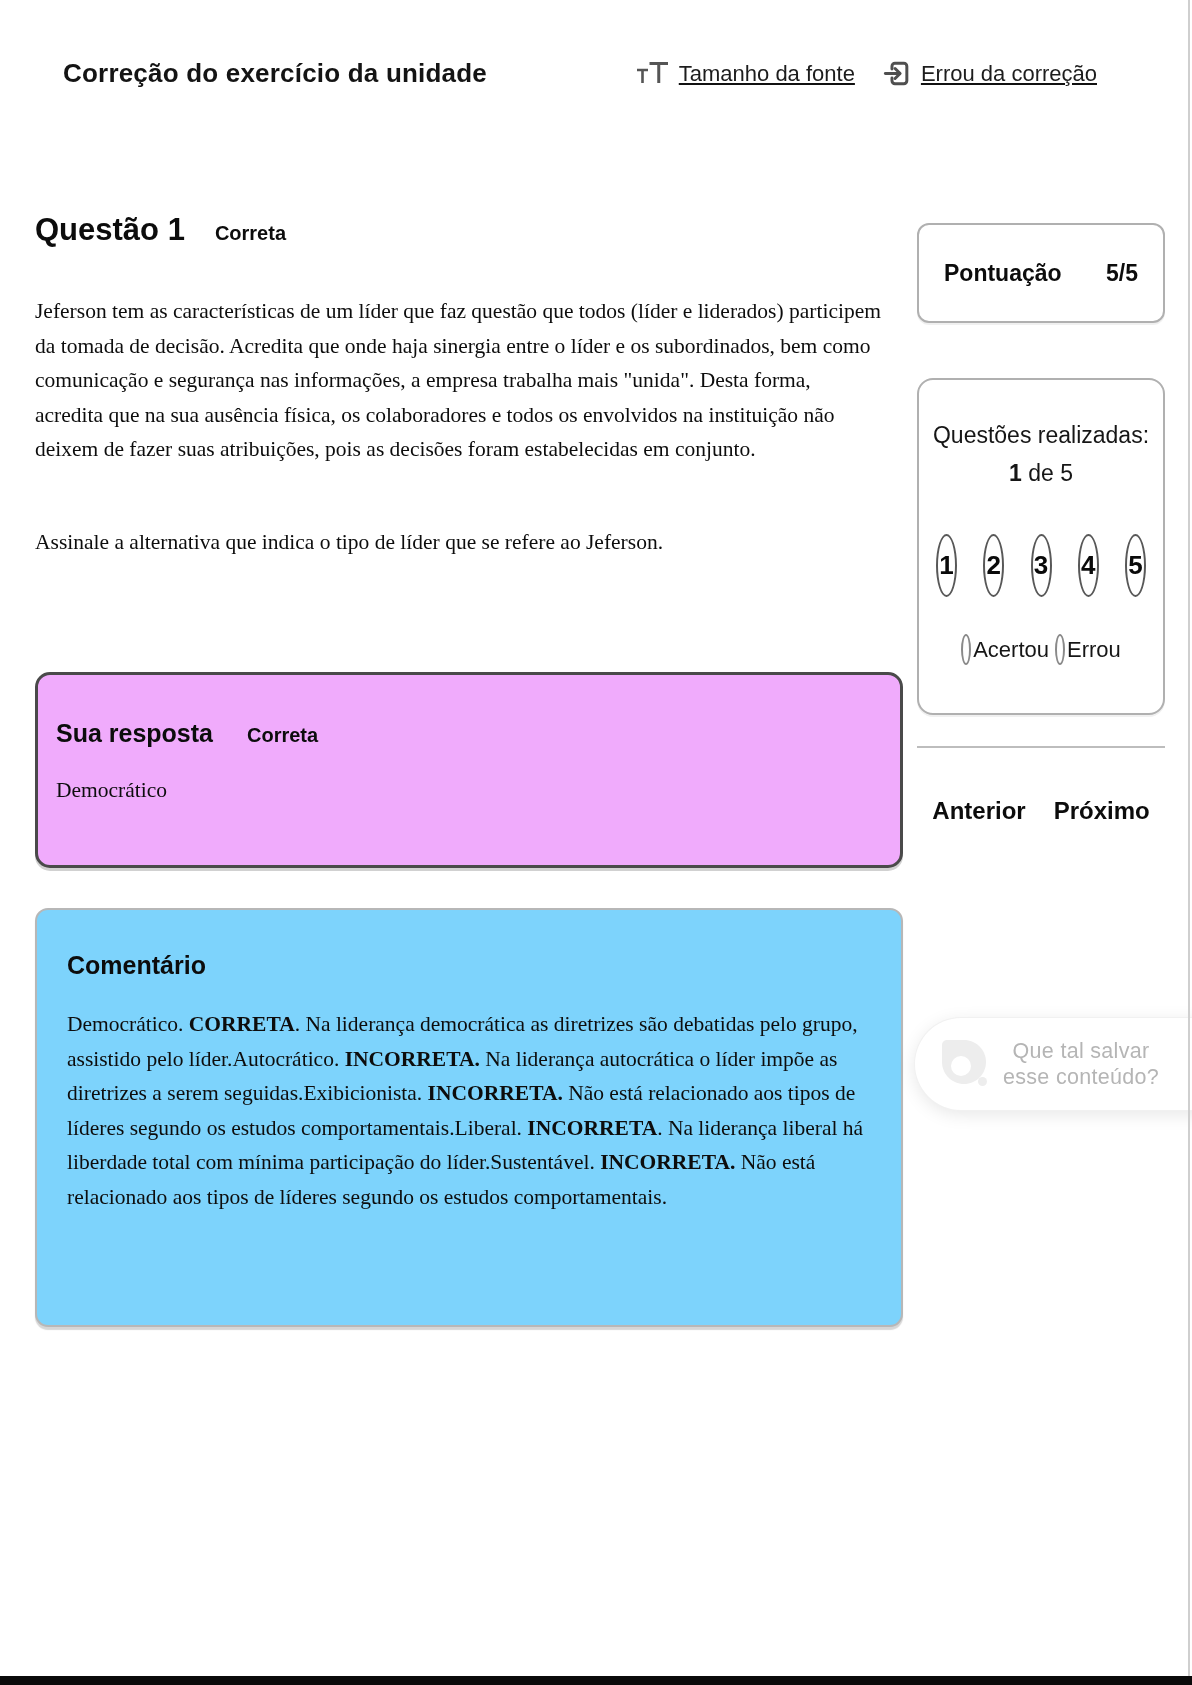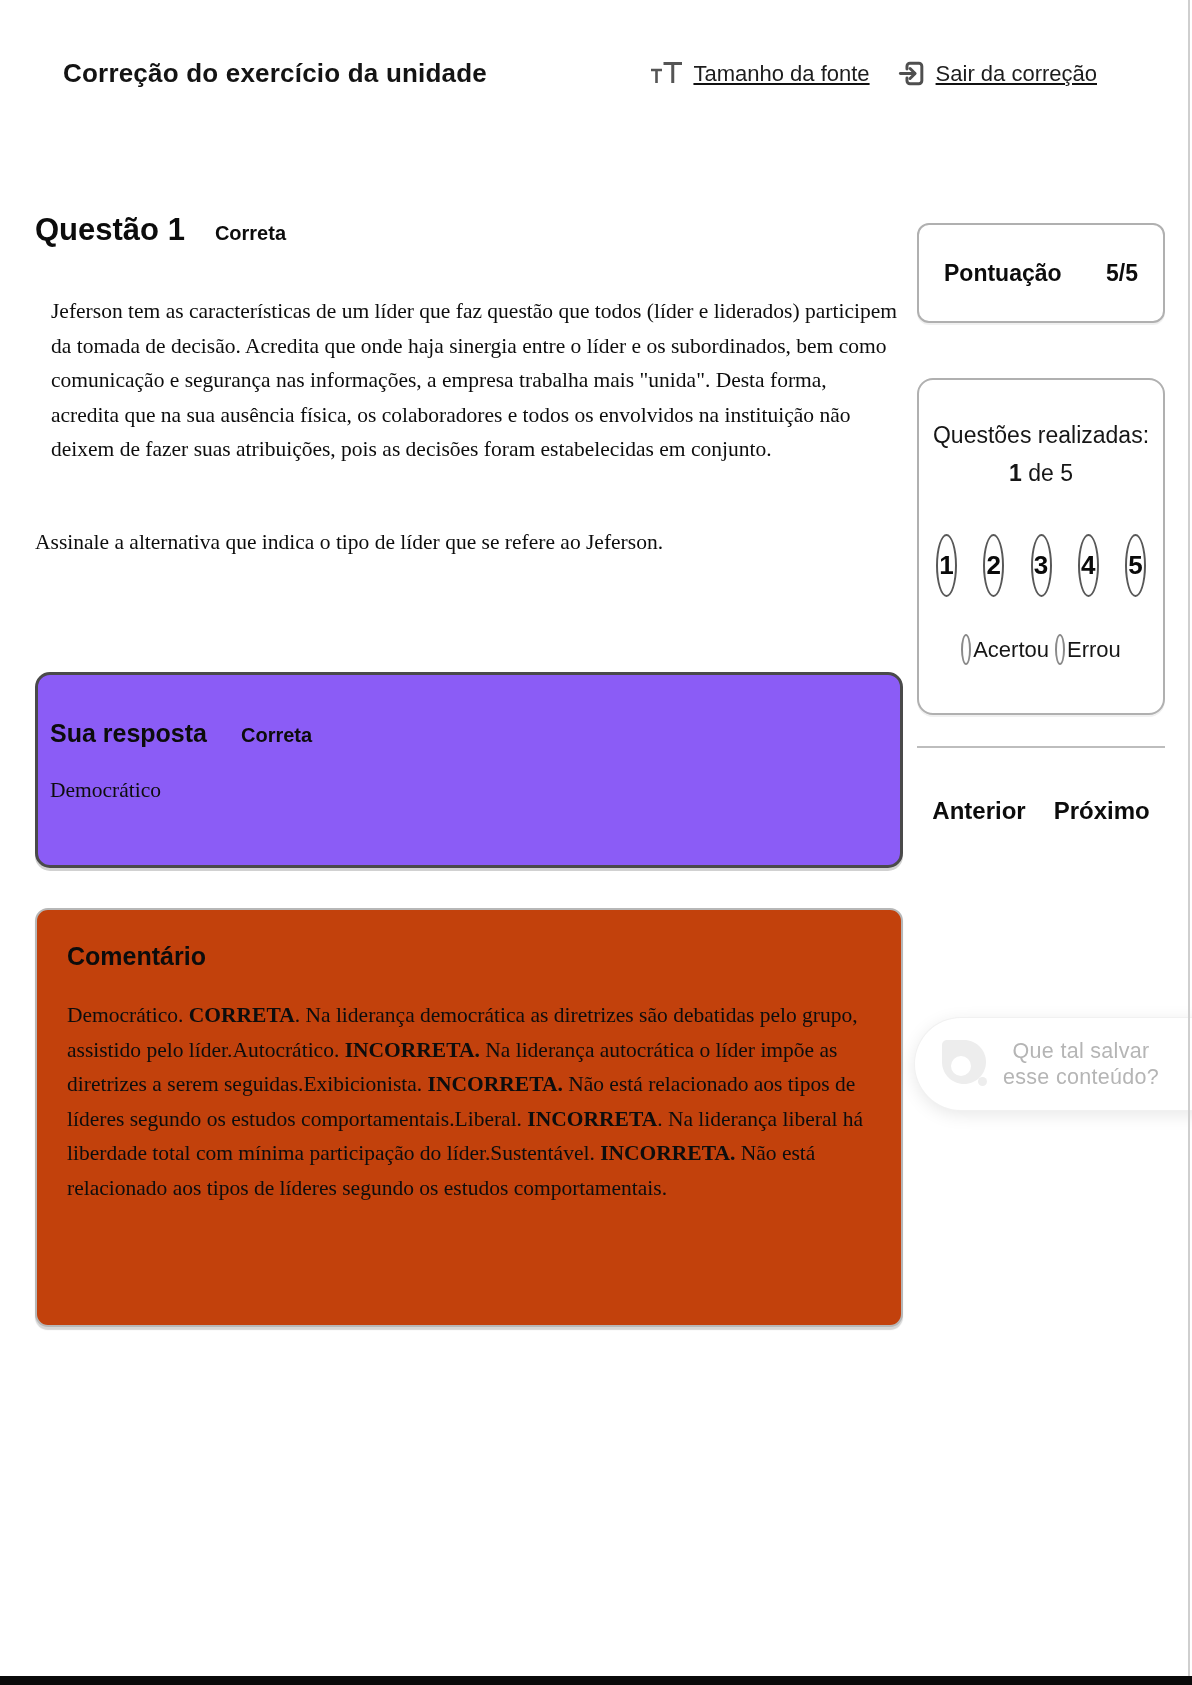--- a/index.html
+++ b/index.html
@@ -19,36 +19,36 @@
   .header{position:absolute;top:58px;left:63px;right:95px;display:flex;justify-content:space-between;align-items:center;}
   .header-title{font-size:26px;font-weight:700;color:#141414;letter-spacing:.2px;}
   .header-actions{display:flex;align-items:center;gap:26px;text-decoration:underline;}
   .h-action{display:flex;align-items:center;gap:9px;font-size:22px;color:#1d1d1d;cursor:pointer;white-space:nowrap;}
   .h-action svg{display:block;}
 
   
   .q-head{position:absolute;top:212px;left:35px;display:flex;align-items:baseline;}
   .q-title{font-size:31px;font-weight:700;color:#0c0c0c;}
   .q-badge{font-size:20px;font-weight:700;color:#0c0c0c;margin-left:30px;}
-  .q-body{position:absolute;top:294px;left:51px;width:848px;
+  .q-body{position:absolute;top:294px;left:35px;width:848px;
     font-family:"Liberation Serif",serif;font-size:21.5px;line-height:34.5px;color:#0d0d0d;}
   .q-instruction{position:absolute;top:530px;left:35px;width:848px;
     font-family:"Liberation Serif",serif;font-size:21.5px;color:#0d0d0d;}
 
   .answer-box{position:absolute;top:672px;left:35px;width:868px;height:196px;
-    border:3px solid var(--c-border-dark);border-radius:15px;background:#8b5cf6;
-    box-shadow:0 3px 0 rgba(0,0,0,.18);padding:44px 30px 0 12px;}
+    border:3px solid var(--c-border-dark);border-radius:15px;background:#f0abfc;
+    box-shadow:0 3px 0 rgba(0,0,0,.18);padding:44px 30px 0 18px;}
   .box-head{display:flex;align-items:baseline;}
   .box-title{font-size:25px;font-weight:700;color:#0c0c0c;}
   .box-badge{font-size:20px;font-weight:700;color:#0c0c0c;margin-left:34px;}
   .answer-value{margin-top:30px;font-family:"Liberation Serif",serif;font-size:21.5px;color:#0d0d0d;}
 
   .comment-box{position:absolute;top:908px;left:35px;width:868px;height:419px;
-    border:2px solid #b7b7b7;border-radius:13px;background:#c2410c;
-    box-shadow:0 3px 1px rgba(0,0,0,.16);padding:32px 30px 0 30px;}
+    border:2px solid #b7b7b7;border-radius:13px;background:#7dd3fc;
+    box-shadow:0 3px 1px rgba(0,0,0,.16);padding:41px 30px 0 30px;}
   .comment-text{margin-top:27px;font-family:"Liberation Serif",serif;font-size:21.5px;line-height:34.5px;color:#0d0d0d;}
   .comment-text b{font-weight:700;}
 
   
   .score-card{position:absolute;top:223px;left:917px;width:248px;height:100px;
     border:2.5px solid var(--c-border-light);border-radius:12px;background:#fff;
     display:flex;align-items:center;justify-content:space-between;padding:0 25px;
     box-shadow:0 2px 0 rgba(0,0,0,.06);}
   .score-label,.score-value{font-size:23px;font-weight:700;color:#0c0c0c;}
 
@@ -97,21 +97,21 @@
         <span>Tamanho da fonte</span>
       </div>
       <div class="h-action">
         <span>
           <svg width="31" height="31" viewBox="0 0 24 24" fill="none" stroke="#4f4f4f" stroke-width="2.3" stroke-linecap="round" stroke-linejoin="round">
             <path d="M8.5 8.6 V6.3 A2.3 2.3 0 0 1 10.8 4 H17.7 A2.3 2.3 0 0 1 20 6.3 V17.7 A2.3 2.3 0 0 1 17.7 20 H10.8 A2.3 2.3 0 0 1 8.5 17.7 V15.4"></path>
             <path d="M3.4 12 H14.3"></path>
             <path d="M10.9 8.1 L14.8 12 L10.9 15.9"></path>
           </svg>
         </span>
-        <span>Sair da correção</span>
+        <span>Errou da correção</span>
       </div>
     </div>
   </div>
 
   <div class="q-head">
     <div class="q-title">Questão 1</div>
     <div class="q-badge">Correta</div>
   </div>
   <div class="q-body">Jeferson tem as características de um líder que faz questão que todos (líder e liderados) participem da tomada de decisão. Acredita que onde haja sinergia entre o líder e os subordinados, bem como comunicação e segurança nas informações, a empresa trabalha mais "unida". Desta forma, acredita que na sua ausência física, os colaboradores e todos os envolvidos na instituição não deixem de fazer suas atribuições, pois as decisões foram estabelecidas em conjunto.</div>
   <div class="q-instruction">Assinale a alternativa que indica o tipo de líder que se refere ao Jeferson.</div>

